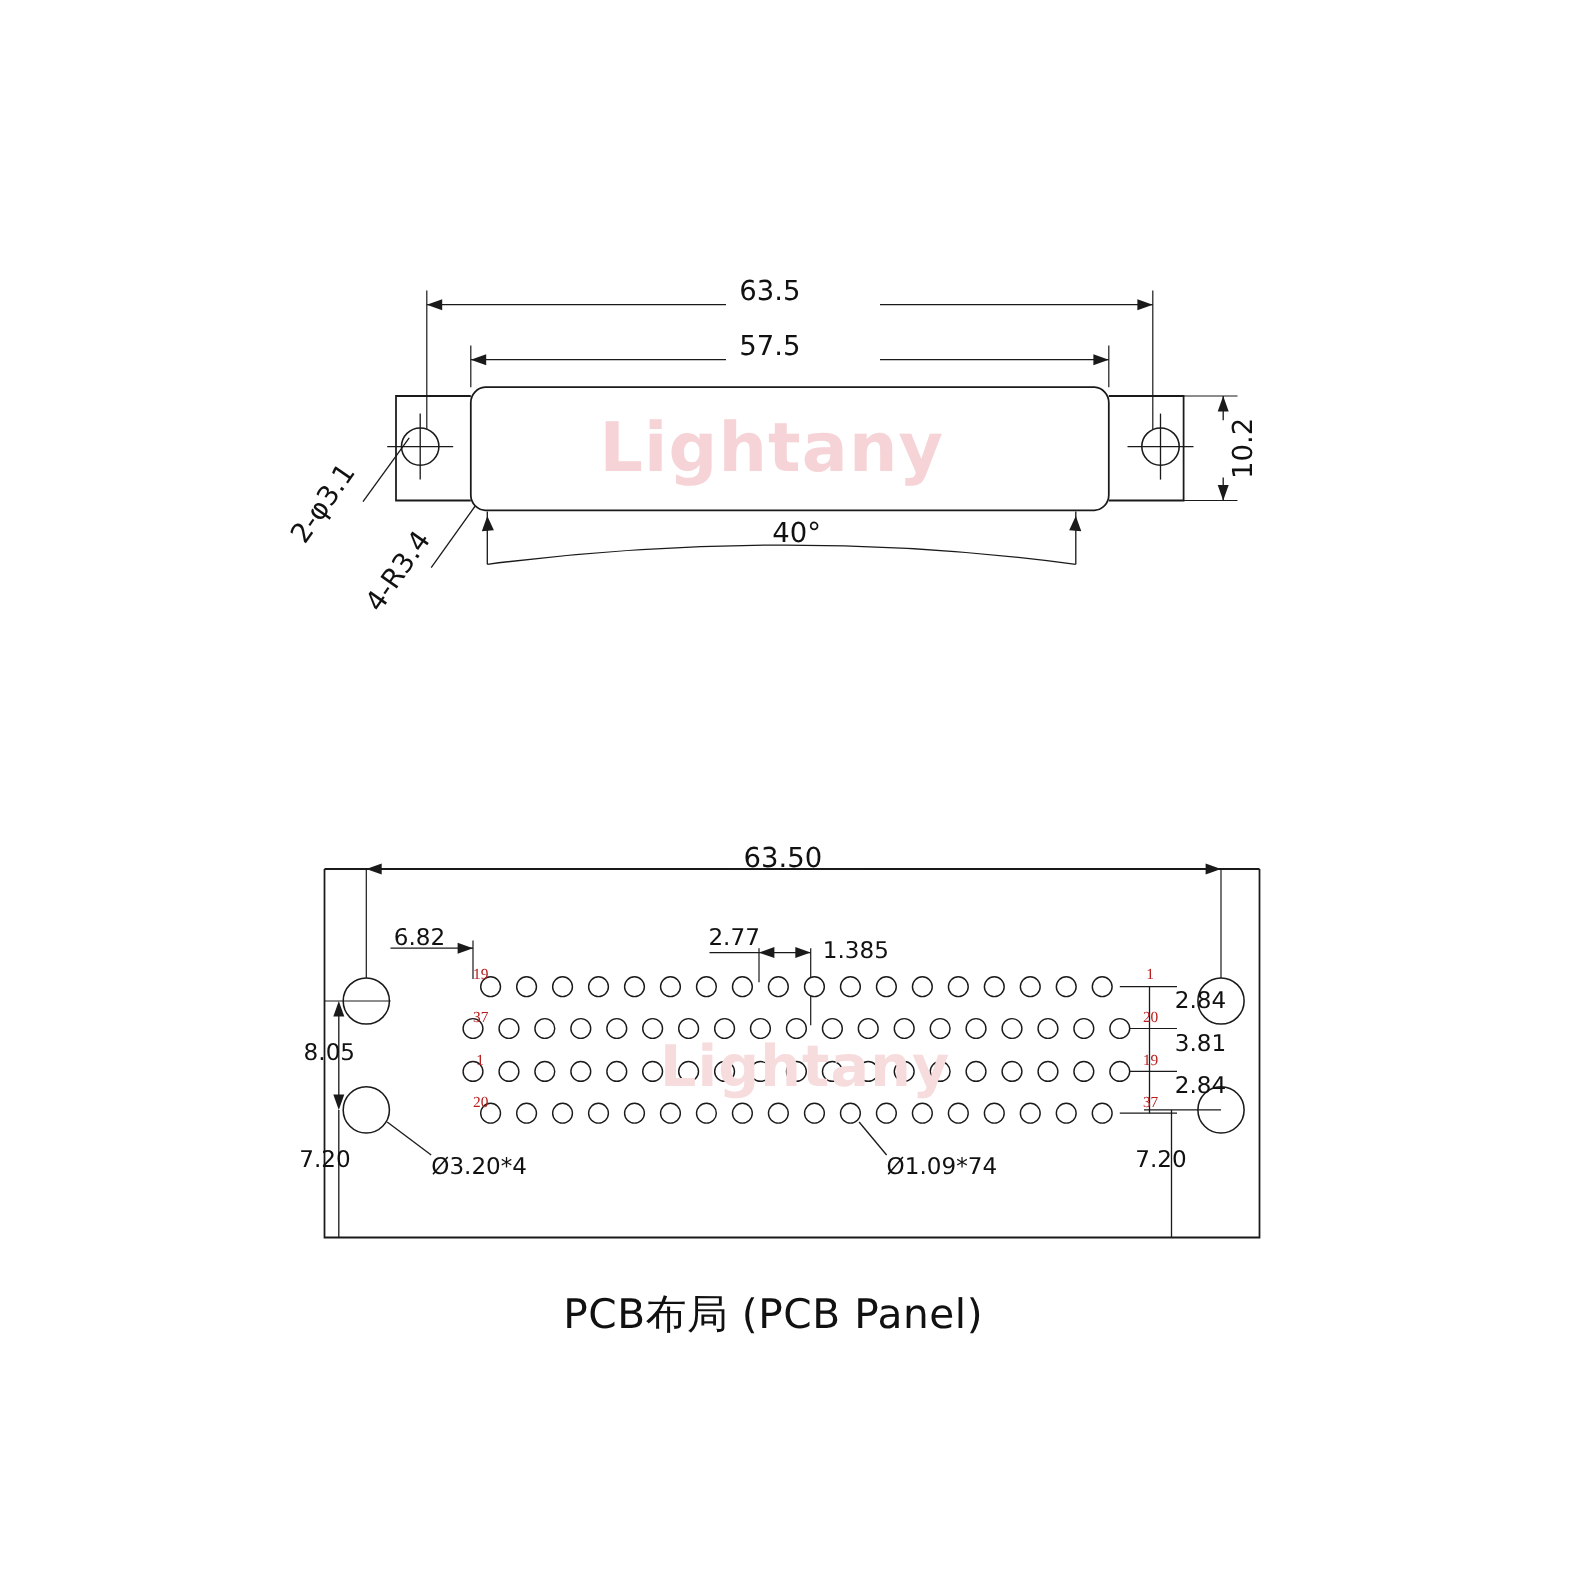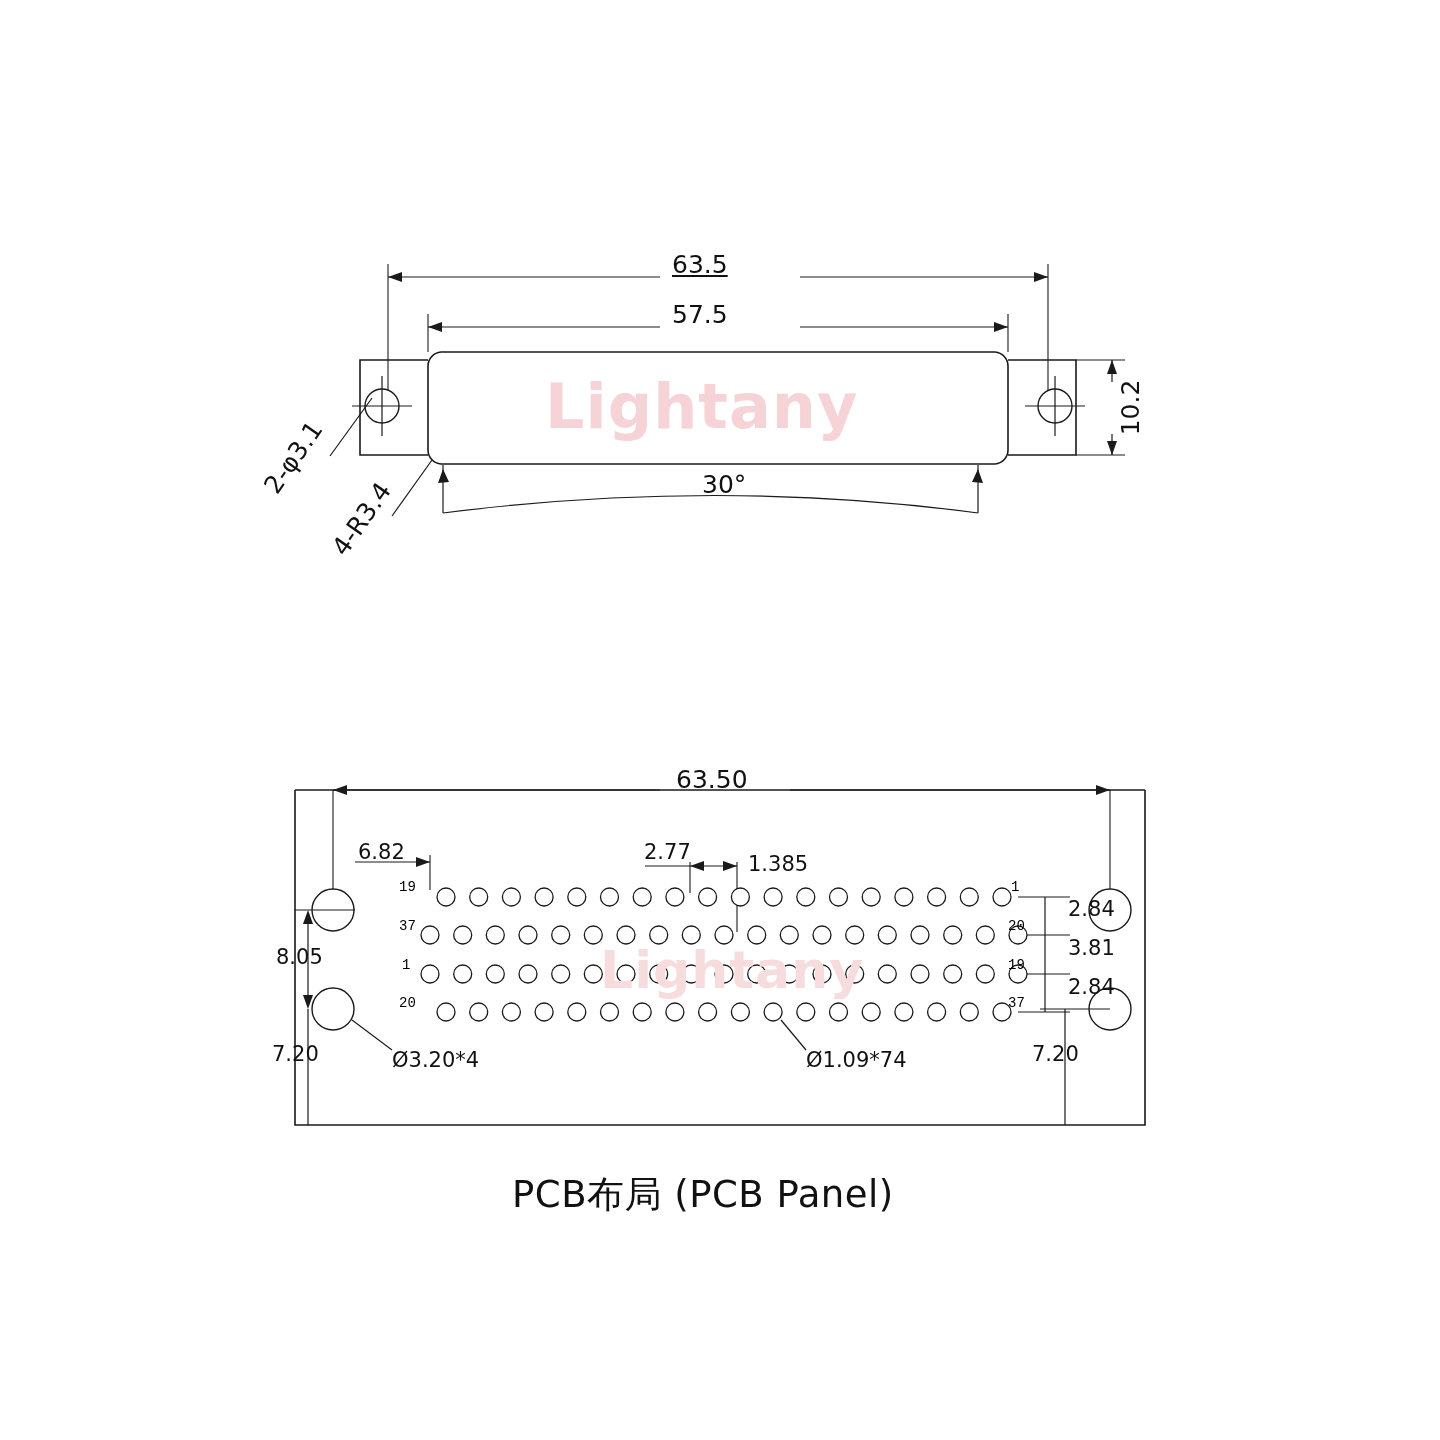--- a/index.html
+++ b/index.html
@@ -50,24 +50,25 @@
   }
   .dim-sm {
     position: absolute;
     font-family: "DejaVu Sans", sans-serif;
     font-size: 21px;
     color: #111111;
     white-space: nowrap;
   }
   .dim-xs {
     position: absolute;
-    font-family: Liberation Mono, monospace;
+    font-family: Liberation Serif, serif;
     font-size: 14px;
-    color: #000000;
+    color: #b91c1c;
     white-space: nowrap;
+    margin-left: 31px;
   }
   .rot-neg55 { transform: rotate(-55deg); transform-origin: left bottom; }
   .rot-90 { transform: rotate(-90deg); transform-origin: center center; }
   .wm {
     position: absolute;
     font-family: "DejaVu Sans", sans-serif;
     font-size: 62px;
     font-weight: 700;
     color: #f6d3d6;
     letter-spacing: 1px;
@@ -274,24 +275,24 @@
         <circle cx="903.9" cy="1012" r="9" class="pad"></circle>
         <circle cx="936.6" cy="1012" r="9" class="pad"></circle>
         <circle cx="969.3" cy="1012" r="9" class="pad"></circle>
         <circle cx="1002.0" cy="1012" r="9" class="pad"></circle>
       </g>
   </svg>
 
   <div class="wm" style="left:545px; top:370px;">Lightany</div>
   <div class="wm2" style="left:600px; top:940px;">Lightany</div>
 
-  <div class="dim" style="left:672px; top:250px;text-decoration:underline;">63.5</div>
+  <div class="dim" style="left:672px; top:250px;">63.5</div>
   <div class="dim" style="left:672px; top:300px;text-align:right;">57.5</div>
   <div class="dim rot-90" style="left:1100px; top:393px; width:60px; text-align:center;">10.2</div>
-  <div class="dim" style="left:702px; top:470px;">30°</div>
+  <div class="dim" style="left:702px; top:470px;">40°</div>
   <div class="dim rot-neg55" style="left:282px; top:470px;">2-φ3.1</div>
   <div class="dim rot-neg55" style="left:350px; top:532px;">4-R3.4</div>
 
 
   <div class="dim" style="left:676px; top:765px;text-align:right;">63.50</div>
   <div class="dim-sm" style="left:358px; top:840px;">6.82</div>
   <div class="dim-sm" style="left:644px; top:840px;">2.77</div>
   <div class="dim-sm" style="left:748px; top:852px;">1.385</div>
 
   <div class="dim-sm" style="left:1068px; top:897px;">2.84</div>

